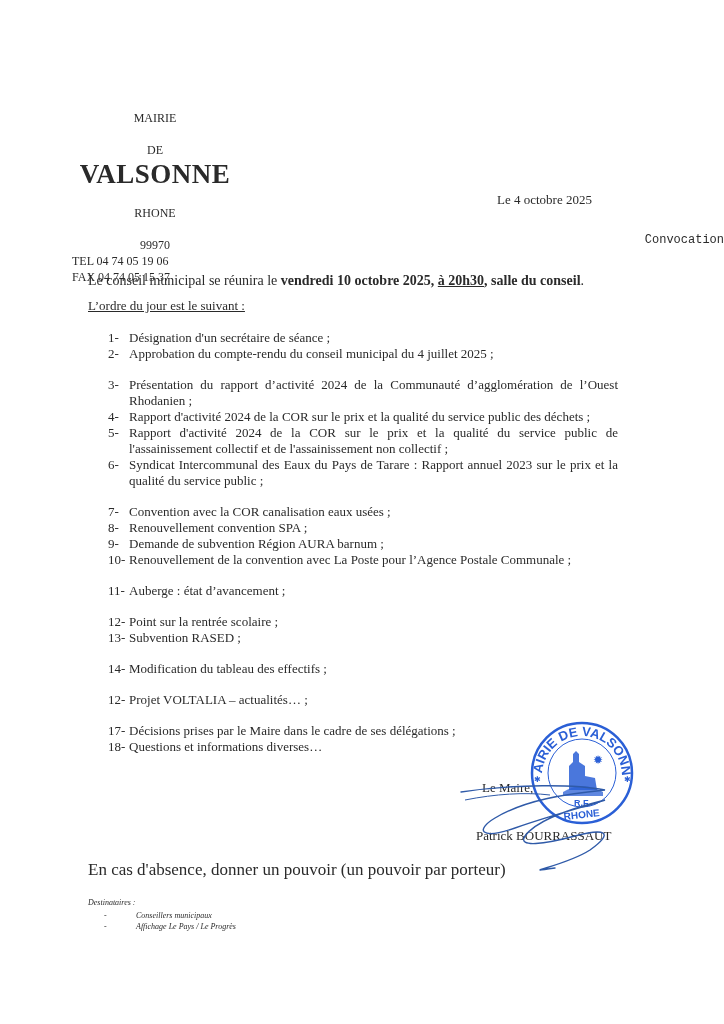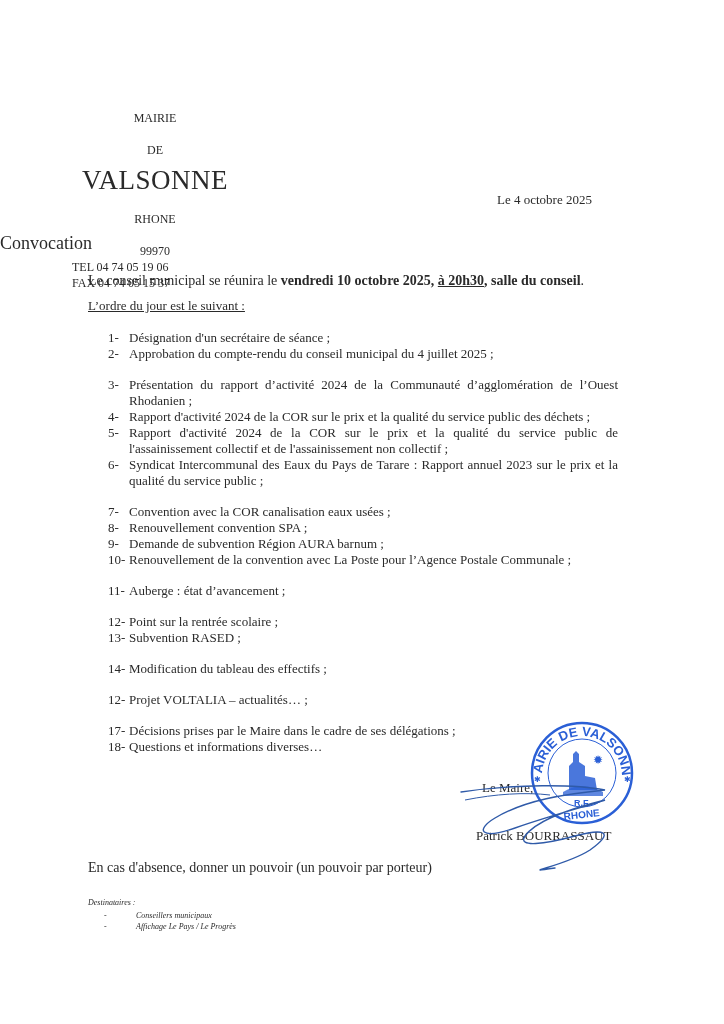--- a/index.html
+++ b/index.html
@@ -1,36 +1,36 @@
 <!DOCTYPE html>
 <html><head>
 <meta charset="utf-8">
 <style>
   html,body{margin:0;padding:0;background:#ffffff;}
   body{width:724px;height:1024px;position:relative;overflow:hidden;
        font-family:"Liberation Serif","DejaVu Serif",serif;color:#2a2a2a;}
   .abs{position:absolute;white-space:nowrap;}
   .hdr{position:absolute;left:60px;top:94px;width:190px;text-align:center;}
   .hdr .sm{font-size:12px;line-height:16px;margin-top:16px;}
-  .hdr .big{font-size:27px;line-height:30px;letter-spacing:0.5px;margin:7px 0 2px 0;}
+  .hdr .big{font-size:27px;line-height:30px;letter-spacing:0.5px;margin:1px 0 2px 0;font-weight:bold;}
   .hdr .tel{font-size:12px;line-height:16px;text-align:left;padding-left:12px;}
   .date{left:497px;top:192px;font-size:13px;}
-  .title{left:0;width:724px;text-align:left;top:233px;font-size:18px;}
+  .title{left:0;width:724px;text-align:right;top:233px;font-size:12px;font-family:Liberation Mono, monospace;}
   .intro{left:88px;top:273px;font-size:14px;}
   .intro b{font-weight:bold;}
   .u{text-decoration:underline;}
   .agenda-label{left:88px;top:298px;font-size:13px;text-decoration:underline;}
   .items{position:absolute;left:108px;top:330px;width:510px;font-size:13px;line-height:16px;}
   .item{display:flex;}
   .item .num{width:21px;flex:none;}
   .item .txt{flex:1;text-align:justify;}
   .gap{height:15px;}
   .sig-label{left:482px;top:780px;font-size:13px;}
   .sig-name{left:476px;top:828px;font-size:13px;}
-  .absence{left:88px;top:860px;font-size:14px;}
+  .absence{left:88px;top:860px;font-size:17px;}
   .dest{left:88px;top:898px;font-size:8px;font-style:italic;}
   .dlist{position:absolute;left:104px;top:910px;font-size:8px;font-style:italic;line-height:11px;}
   .dlist .d{display:flex;}
   .dlist .dash{width:32px;font-style:normal;}
   svg{position:absolute;}
 </style>
 </head>
 <body>
 
 <div class="hdr">

